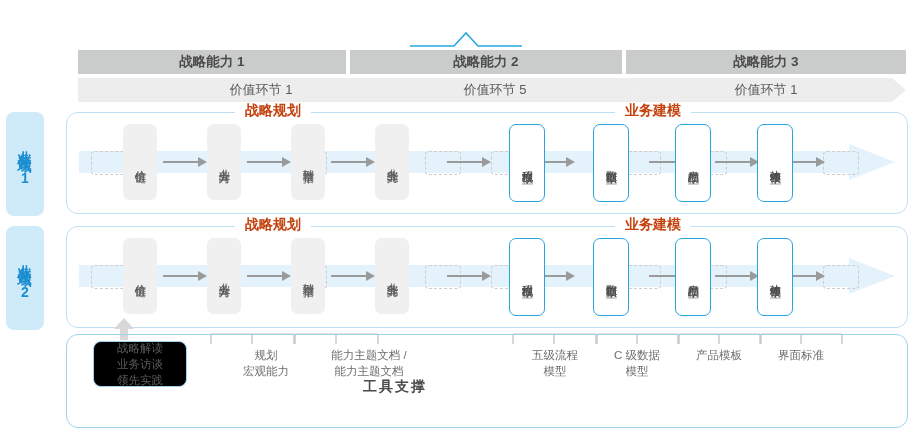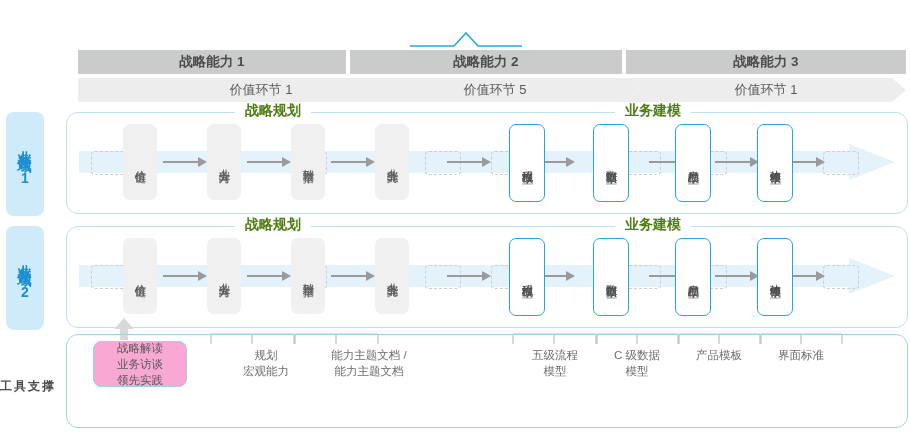--- a/index.html
+++ b/index.html
@@ -35,21 +35,21 @@
     display:flex;align-items:center;justify-content:center;}
   .domain-tab .vtxt{writing-mode:vertical-rl;text-orientation:upright;
     color:#1c8fd0;font-size:14px;font-weight:bold;letter-spacing:3px;line-height:1;}
 
   
   .row{position:absolute;left:66px;width:840px;border:1.4px solid #bfdff2;border-radius:12px;background:#fff;}
   
   .band{position:absolute;left:12px;top:31px;height:36px;width:816px;background:#e4f2fb;
     clip-path:polygon(0 7px, 770px 7px, 770px 0, 816px 18px, 770px 36px, 770px 29px, 0 29px);}
   
-  .sec-label{position:absolute;top:-11px;background:#fff;padding:0 10px;color:#4d7c0f;
+  .sec-label{position:absolute;top:-11px;background:#fff;padding:0 10px;color:#c2410c;
     font-size:14px;font-weight:bold;white-space:nowrap;}
   .sec-line{position:absolute;top:-1px;height:1.4px;background:#bfdff2;}
 
   
   .ph{position:absolute;top:38px;width:34px;height:22px;border:1.5px dashed #cccccc;border-radius:4px;}
 
   
   .step{position:absolute;top:11px;width:34px;height:76px;border-radius:7px;
     display:flex;align-items:center;justify-content:center;}
   .step .vtxt{writing-mode:vertical-rl;text-orientation:upright;font-size:11.5px;
@@ -62,29 +62,29 @@
   
   .arw{position:absolute;top:44px;height:10px;}
   .arw .shaft{position:absolute;left:0;top:4px;height:1.8px;background:#9a9a9a;}
   .arw .head{position:absolute;top:0;width:0;height:0;
     border-top:5px solid transparent;border-bottom:5px solid transparent;border-left:9px solid #9a9a9a;}
 
   
   .brk{position:absolute;}
   .tool-lbl{position:absolute;color:#6d6d6d;font-size:11.5px;line-height:1.35;text-align:center;white-space:nowrap;}
 
-  .tool-box{position:absolute;background:#f9a8d4;border:1.4px solid #9ed3ef;border-radius:8px;
+  .tool-box{position:absolute;background:#000000;border:1.4px solid #9ed3ef;border-radius:8px;
     color:#5a5a5a;font-size:11.5px;line-height:1.4;text-align:right;
     display:flex;align-items:center;justify-content:center;}
 
   
   .tool-wrap{position:absolute;left:66px;top:334px;width:840px;height:92px;
     border:1.4px solid #9fd4ef;border-radius:12px;background:transparent;}
-  .tool-title{position:absolute;left:0;top:378px;width:790px;text-align:left;
-    color:#4b4b4b;font-size:12px;font-weight:bold;letter-spacing:2px;}
+  .tool-title{position:absolute;left:0;top:378px;width:790px;text-align:center;
+    color:#4b4b4b;font-size:14px;font-weight:bold;letter-spacing:2px;}
 </style>
 </head>
 <body>
 
 <div class="stage">
 
 
   <svg class="brace" viewBox="0 0 112 18" preserveAspectRatio="none">
     <path d="M0 16 L44 16 L56 3 L68 16 L112 16" fill="none" stroke="#29a8e0" stroke-width="1.6"></path>
   </svg>

